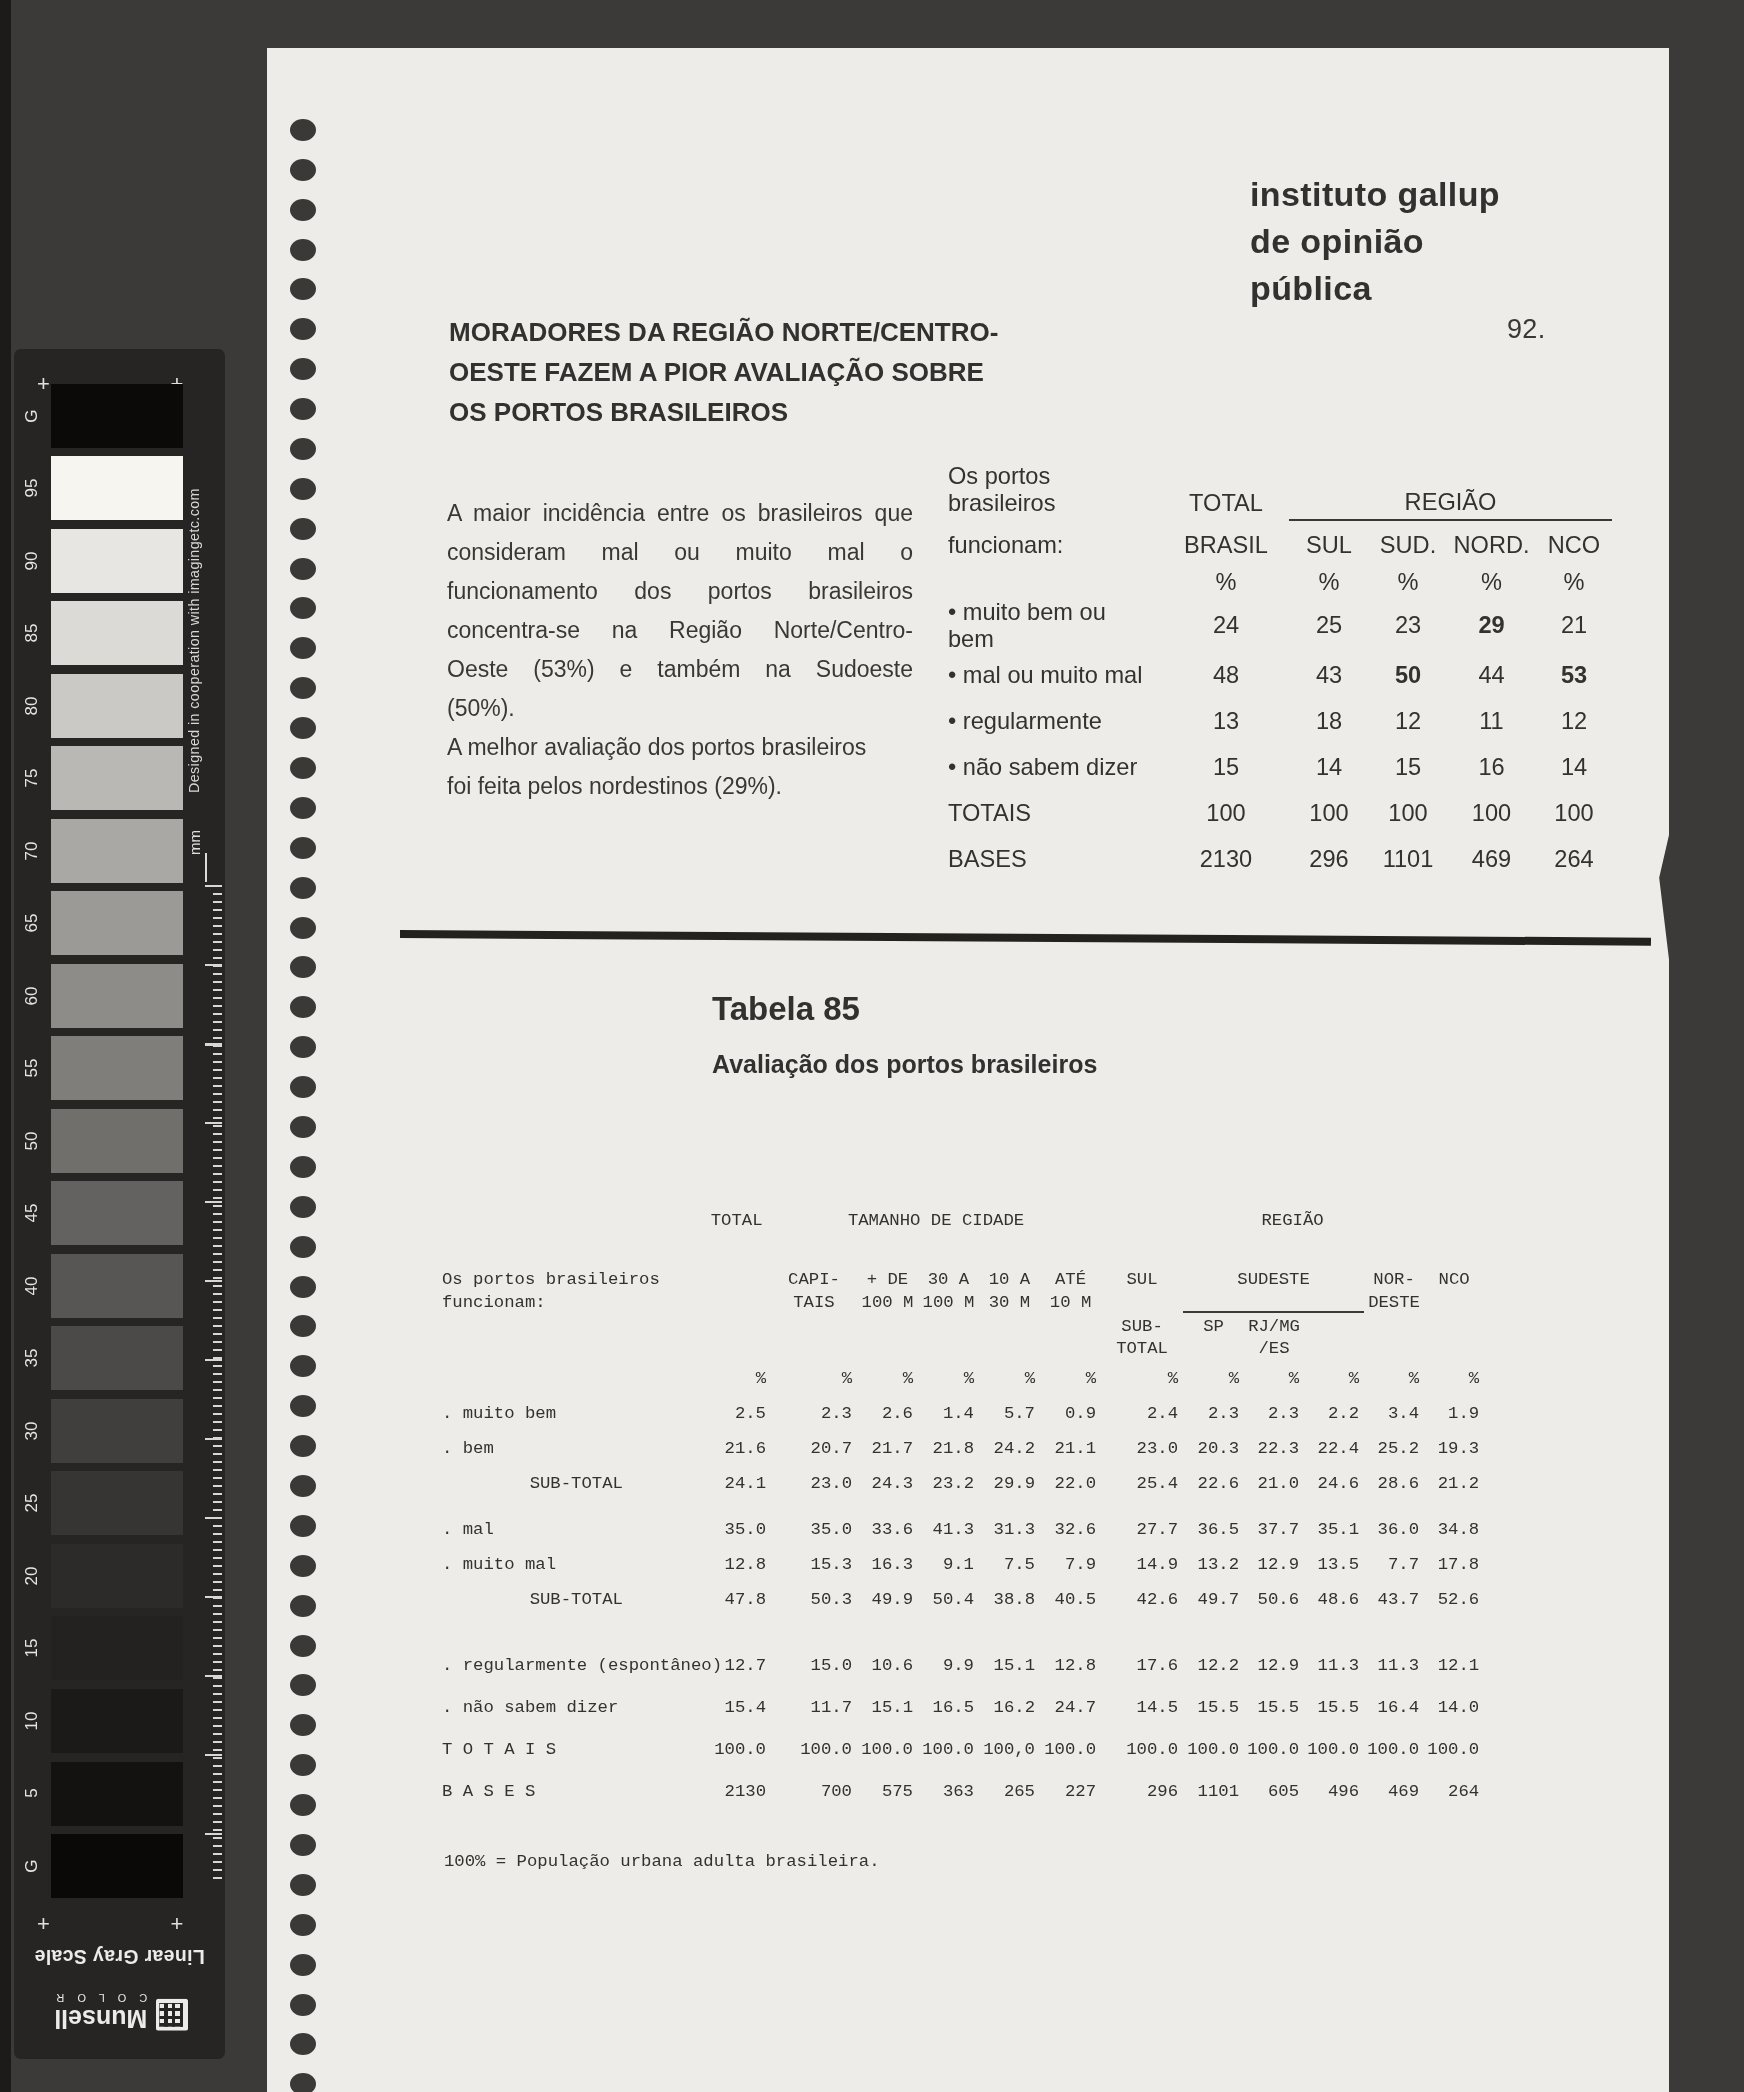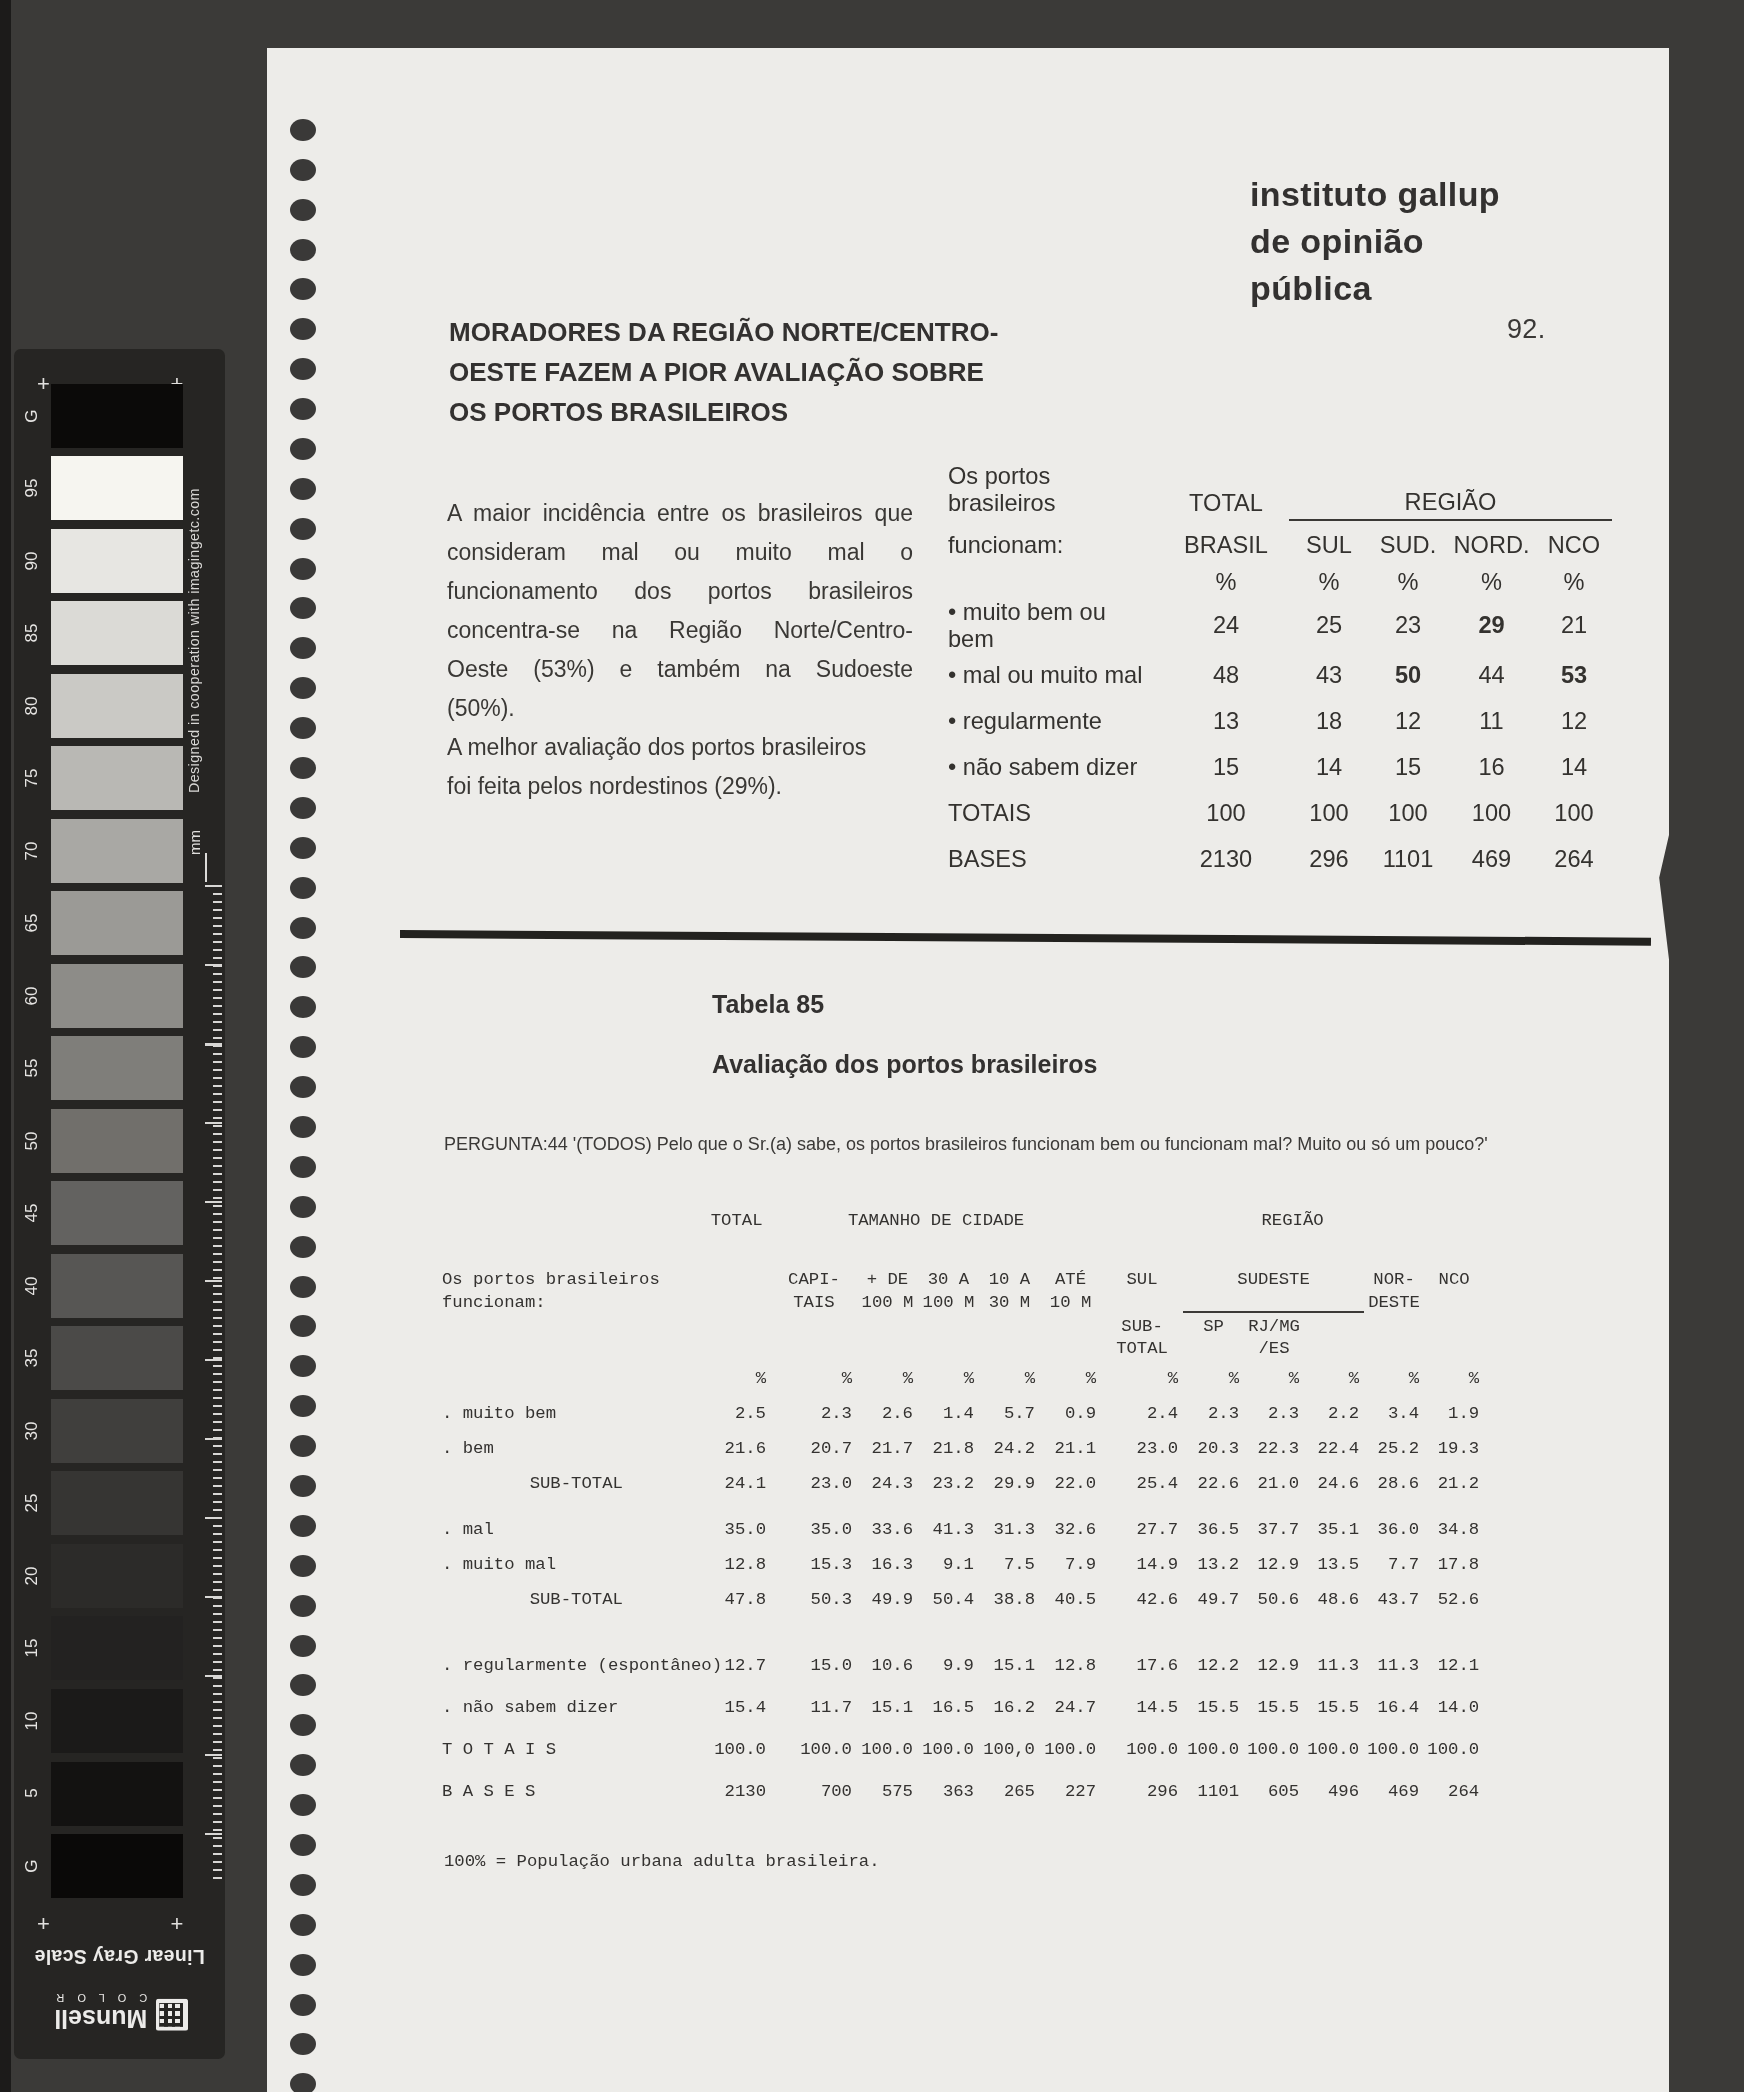--- a/index.html
+++ b/index.html
@@ -47,21 +47,21 @@
   #summary-body td{height:46px;vertical-align:middle;}
   #summary-table .lbl{text-align:left;padding-right:5px;}
   #summary-table .num{text-align:center;}
   #summary-table .b{font-weight:bold;}
 
   
   #divider{position:absolute;left:133px;top:882px;width:1251px;height:7.6px;background:#23221f;
     transform:rotate(.35deg);transform-origin:left center;}
 
   
-  #tabela-title{position:absolute;left:445px;top:942px;font-size:25px;font-weight:bold;color:#333130;}
+  #tabela-title{position:absolute;left:445px;top:942px;font-size:33px;font-weight:bold;color:#333130;}
   #tabela-subtitle{position:absolute;left:445px;top:1002px;font-size:25px;font-weight:bold;color:#333130;}
   #question{position:absolute;left:177px;top:1086px;font-size:18px;color:#3b3937;white-space:nowrap;}
 
   
   #main-wrap{position:absolute;left:175px;top:1160px;}
   #main-table{border-collapse:collapse;table-layout:fixed;width:1040px;
     font-family:"Liberation Mono","DejaVu Sans Mono",monospace;font-size:17.3px;color:#343230;}
   #main-table td{padding:0;vertical-align:bottom;overflow:visible;white-space:nowrap;}
   #main-table .hc{text-align:center;}
   #main-table .hr{text-align:right;padding-right:8.4px;}
@@ -340,21 +340,20 @@
             <td class="num">264</td>
           </tr>
         </tbody>
     </table>
   </div>
 
   <div id="divider"></div>
 
   <div id="tabela-title">Tabela 85</div>
   <div id="tabela-subtitle">Avaliação dos portos brasileiros</div>
-  <div id="question">PERGUNTA:44 '(TODOS) Pelo que o Sr.(a) sabe, os portos brasileiros funcionam bem ou funcionam mal? Muito ou só um pouco?'</div>
 
   <div id="main-wrap">
     <table id="main-table">
       <colgroup>
         <col style="width:245px">
           <col style="width:84px">
           <col style="width:86px">
         <col style="width:61px">
           <col style="width:61px">
           <col style="width:61px">

